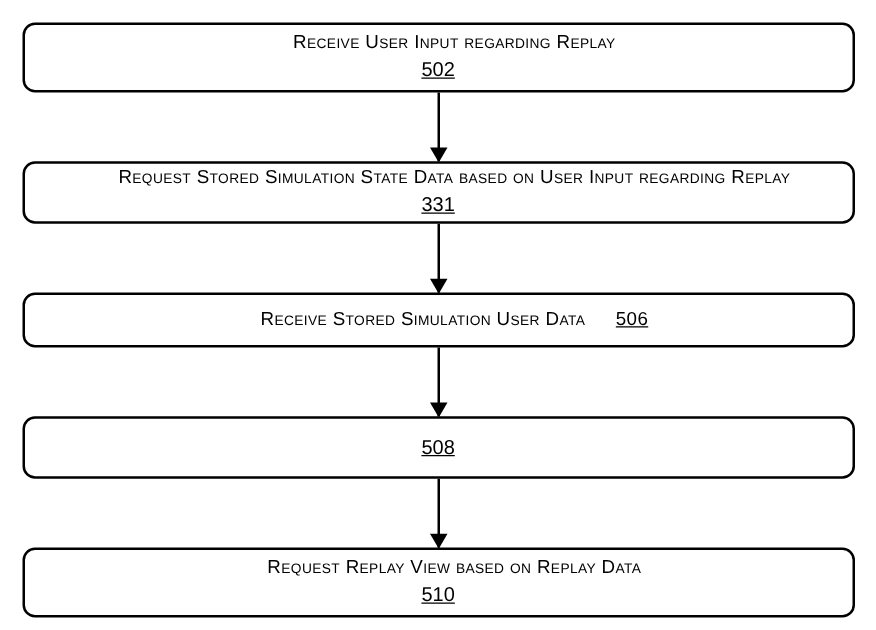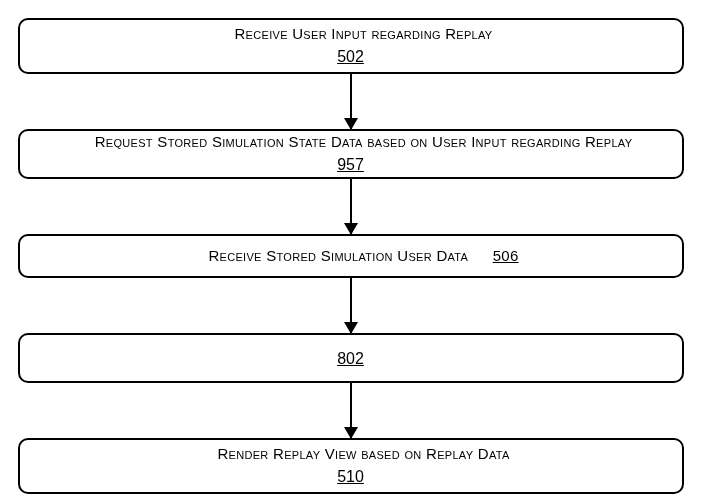--- a/index.html
+++ b/index.html
@@ -91,44 +91,44 @@
     <div class="title-line">Receive User Input regarding Replay</div>
     <div class="ref">502</div>
   </div>
 
   <div class="arrow-area">
     <div class="arrow"></div>
   </div>
 
   <div class="step h-62">
     <div class="title-line">Request Stored Simulation State Data based on User Input regarding Replay</div>
-    <div class="ref">957</div>
+    <div class="ref">331</div>
   </div>
 
   <div class="arrow-area">
     <div class="arrow"></div>
   </div>
 
   <div class="step h-44">
     <div class="title-line">
       <span>Receive Stored Simulation User Data</span>
       <span class="inline-ref">506</span>
     </div>
   </div>
 
   <div class="arrow-area">
     <div class="arrow"></div>
   </div>
 
   <div class="step h-62">
-    <div class="ref">802</div>
+    <div class="ref">508</div>
   </div>
 
   <div class="arrow-area">
     <div class="arrow"></div>
   </div>
 
   <div class="step h-56">
-    <div class="title-line">Render Replay View based on Replay Data</div>
+    <div class="title-line">Request Replay View based on Replay Data</div>
     <div class="ref">510</div>
   </div>
 
 </div>
 
 </body></html>

